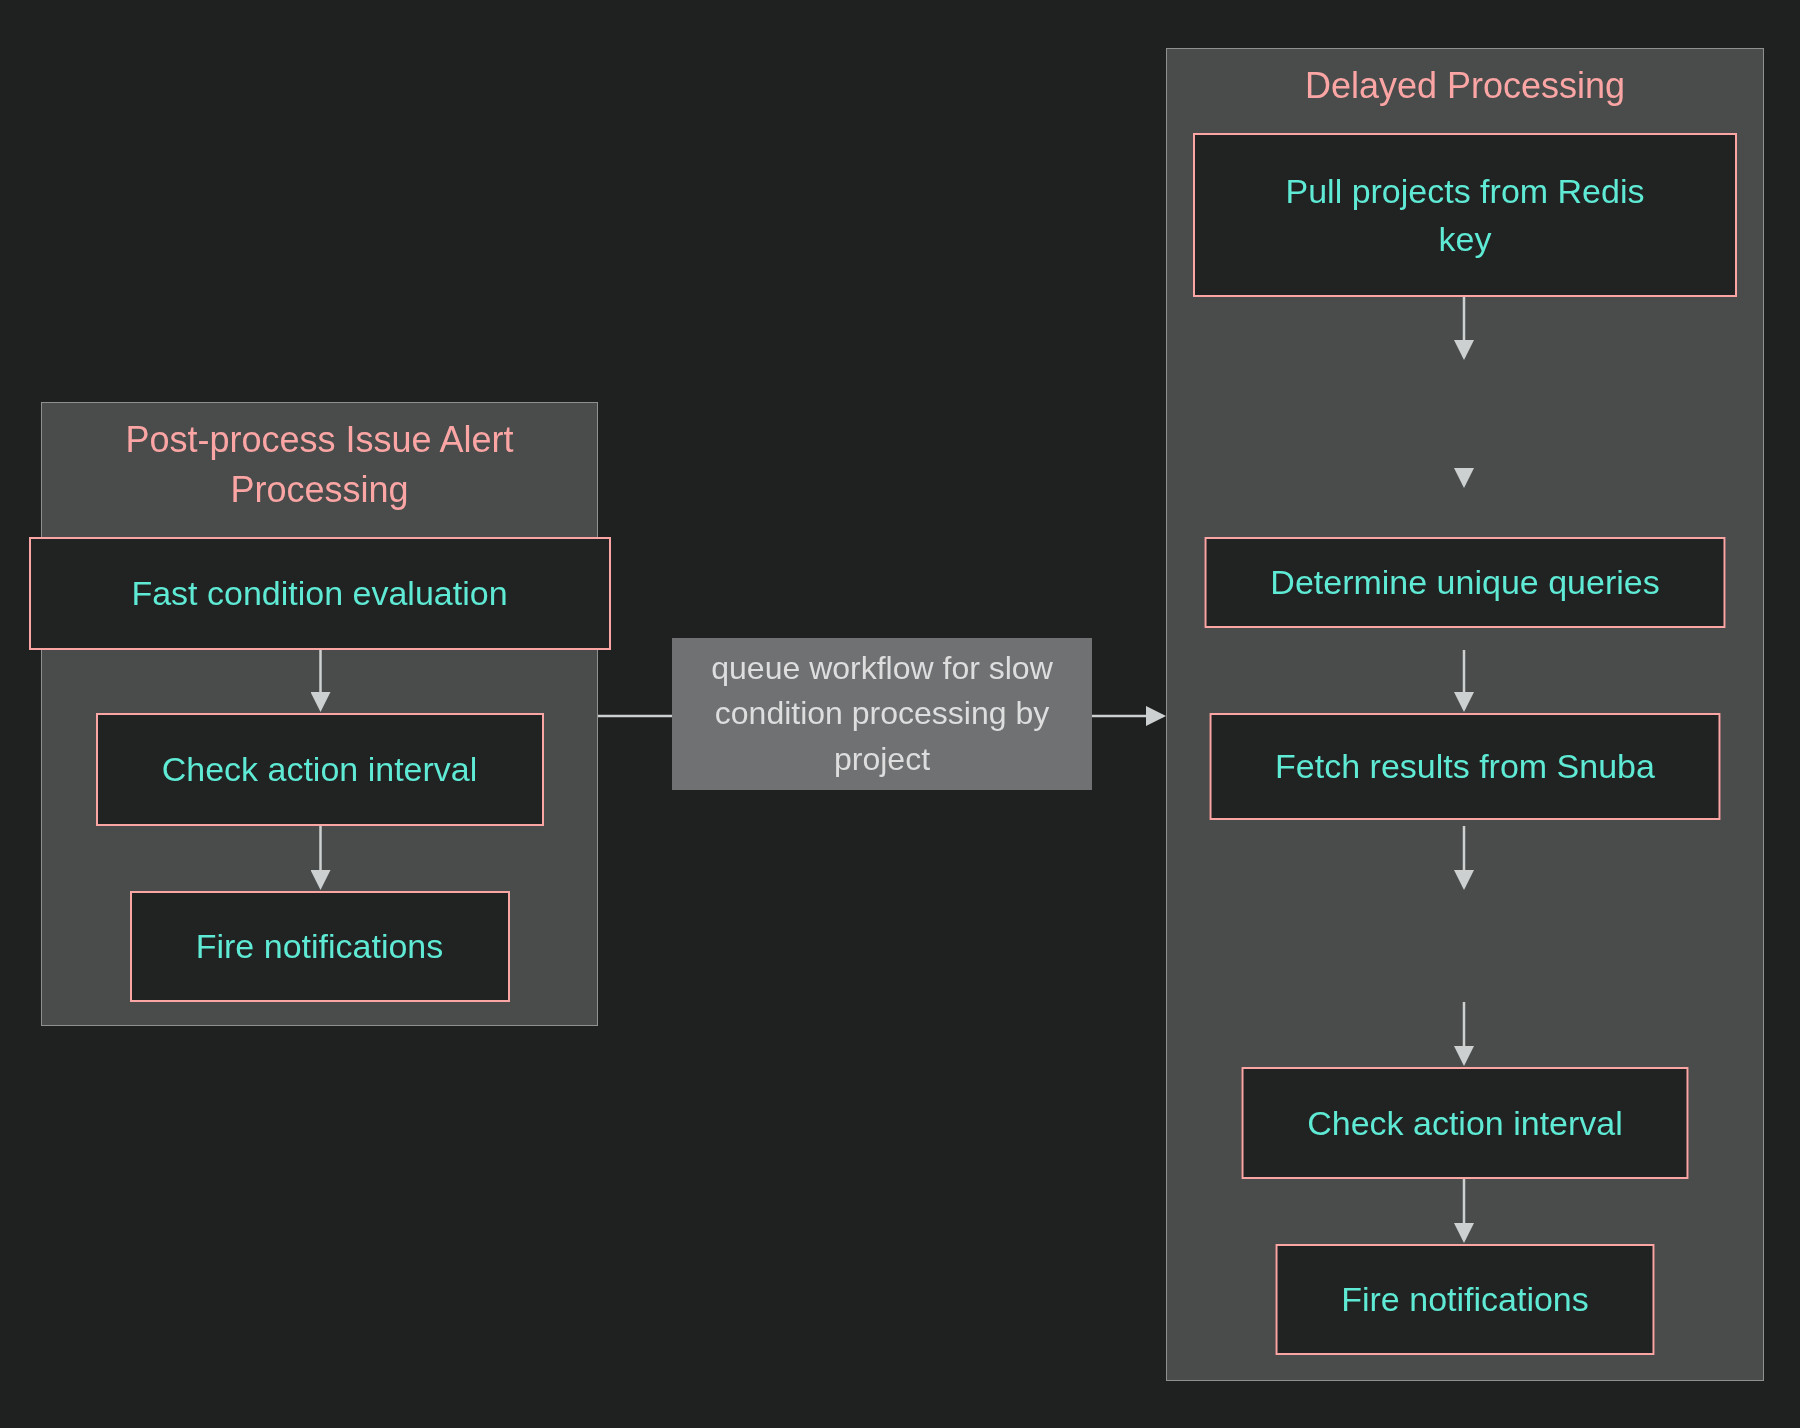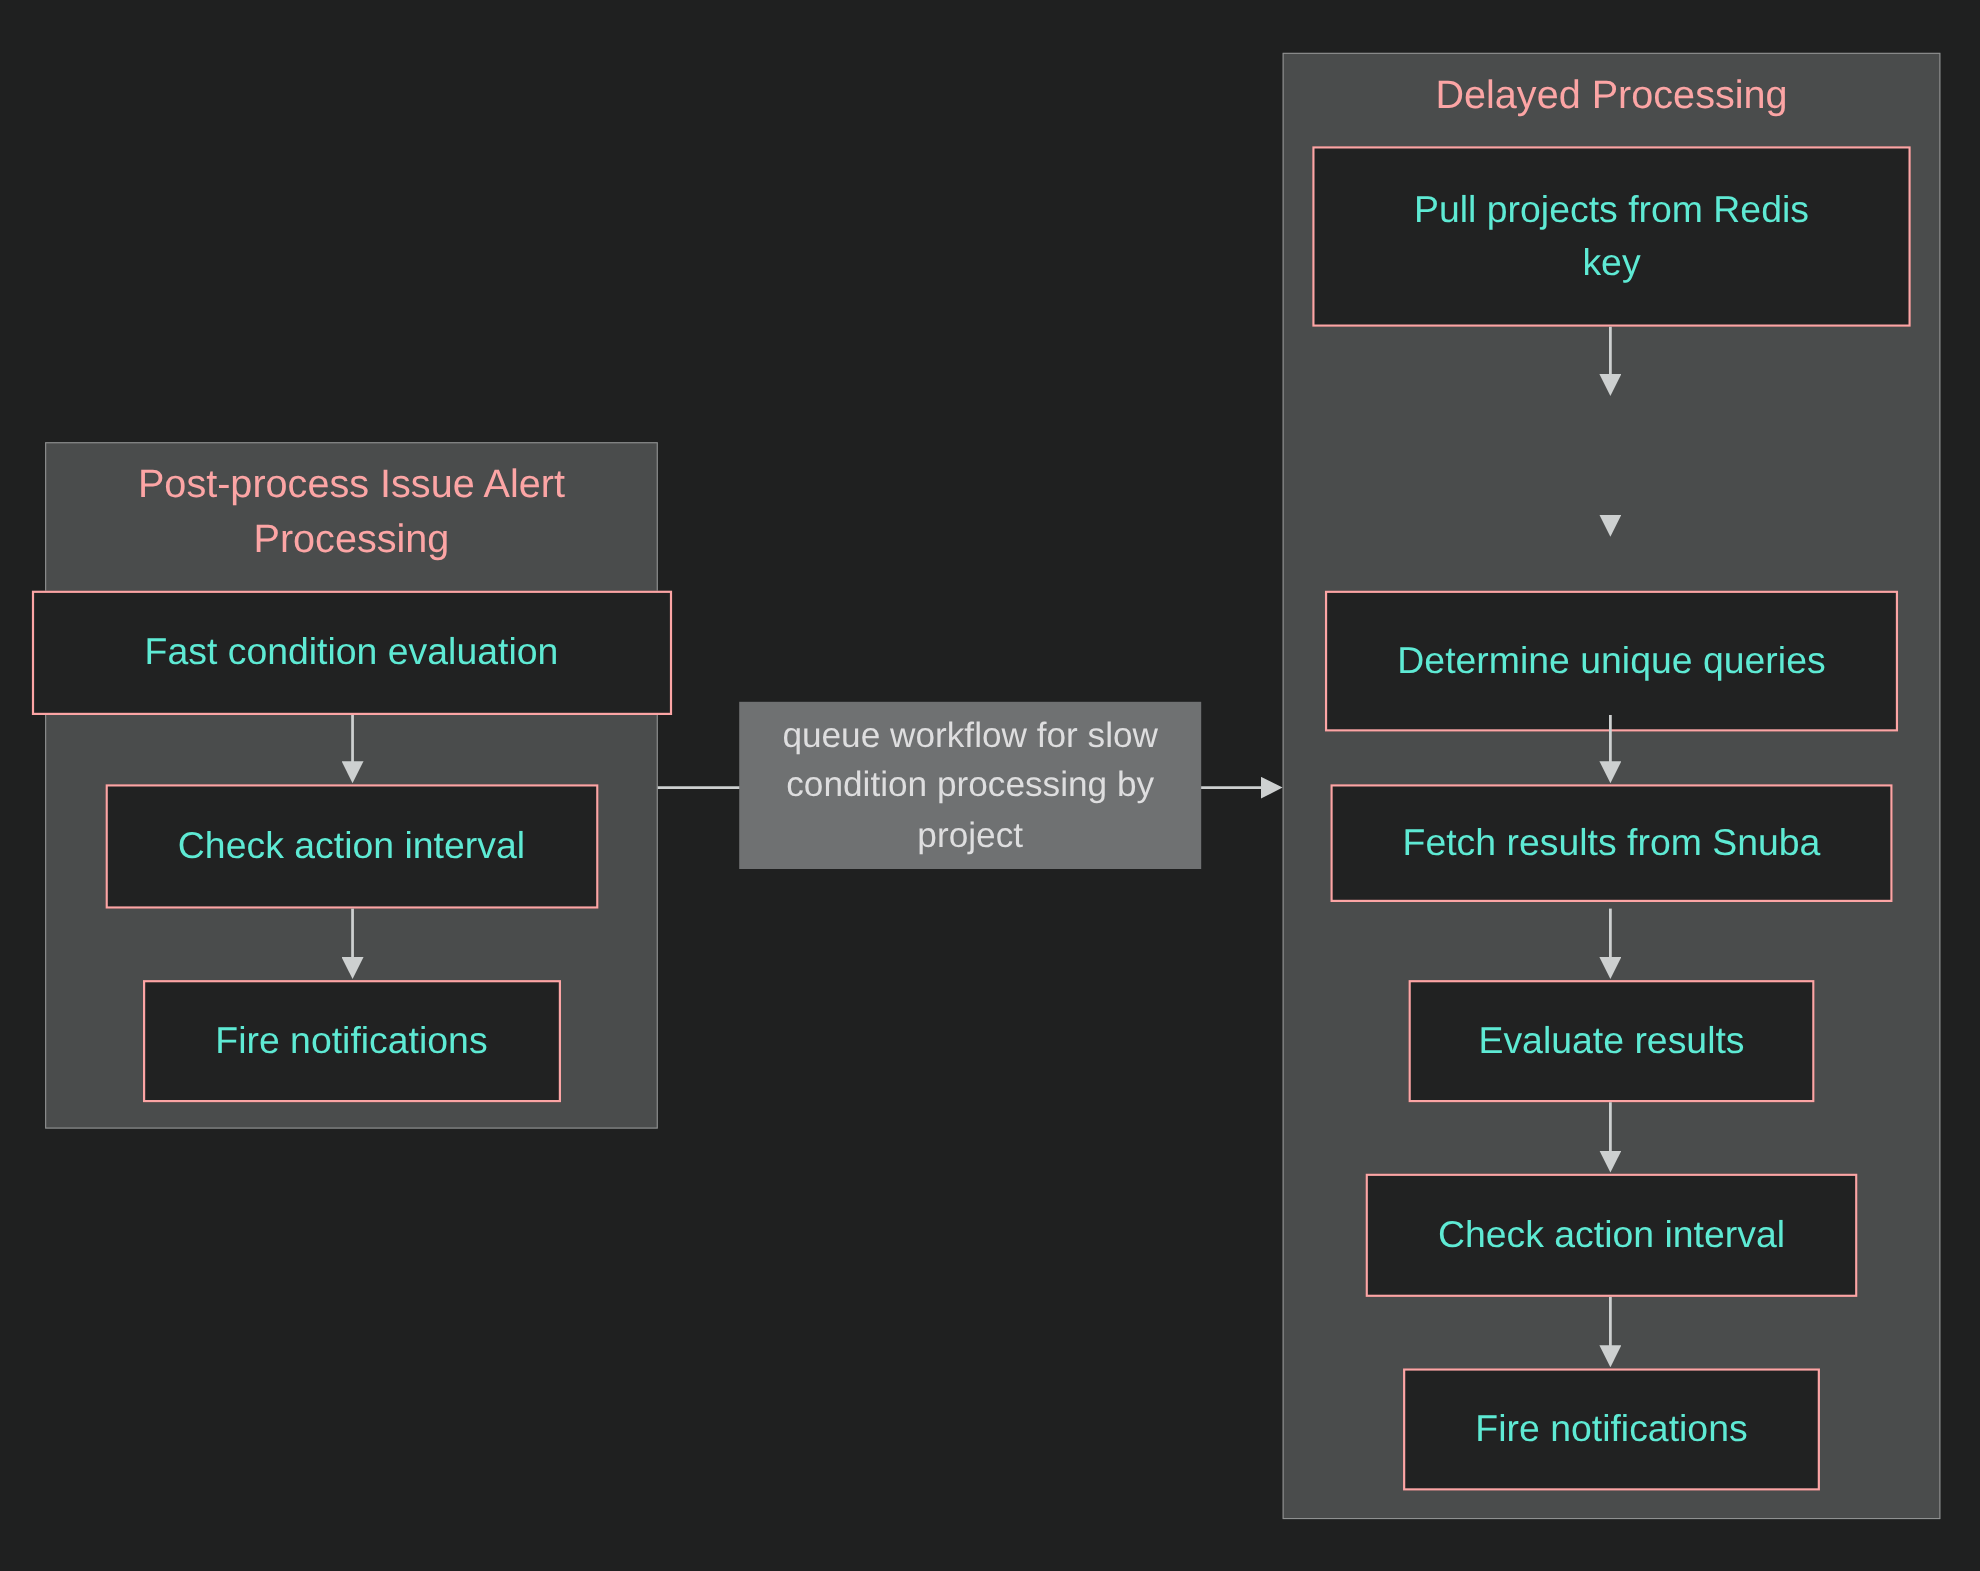--- a/index.html
+++ b/index.html
@@ -47,23 +47,22 @@
 Processing</h2>
     <div class="node" style="top:134px;width:582px;height:113px;">Fast condition evaluation</div>
     <div class="node" style="top:310px;width:448px;height:113px;">Check action interval</div>
     <div class="node" style="top:488px;width:380px;height:111px;">Fire notifications</div>
   </section>
 
   <section class="cluster" id="cluster-right">
     <h2 class="cluster-title">Delayed Processing</h2>
     <div class="node" style="top:84px;width:544px;height:164px;">Pull projects from Redis
 key</div>
-    <div class="node" style="top:488px;width:521px;height:128px;">Determine unique queries</div>
+    <div class="node" style="top:488px;width:521px;height:91px;">Determine unique queries</div>
     <div class="node" style="top:664px;width:511px;height:107px;">Fetch results from Snuba</div>
-    <div class="node" style="top:842px;width:369px;height:111px;">Evaluate results</div>
     <div class="node" style="top:1018px;width:447px;height:112px;">Check action interval</div>
     <div class="node" style="top:1195px;width:379px;height:111px;">Fire notifications</div>
   </section>
 
   <svg id="edges" viewBox="0 0 1800 1428" aria-hidden="true">
     <defs>
       <marker id="ah" viewBox="0 0 10 10" refX="8.5" refY="5" markerWidth="20" markerHeight="20" markerUnits="userSpaceOnUse" orient="auto">
         <path d="M0,0 L10,5 L0,10 Z" fill="#cdd0d0"></path>
       </marker>
     </defs>

